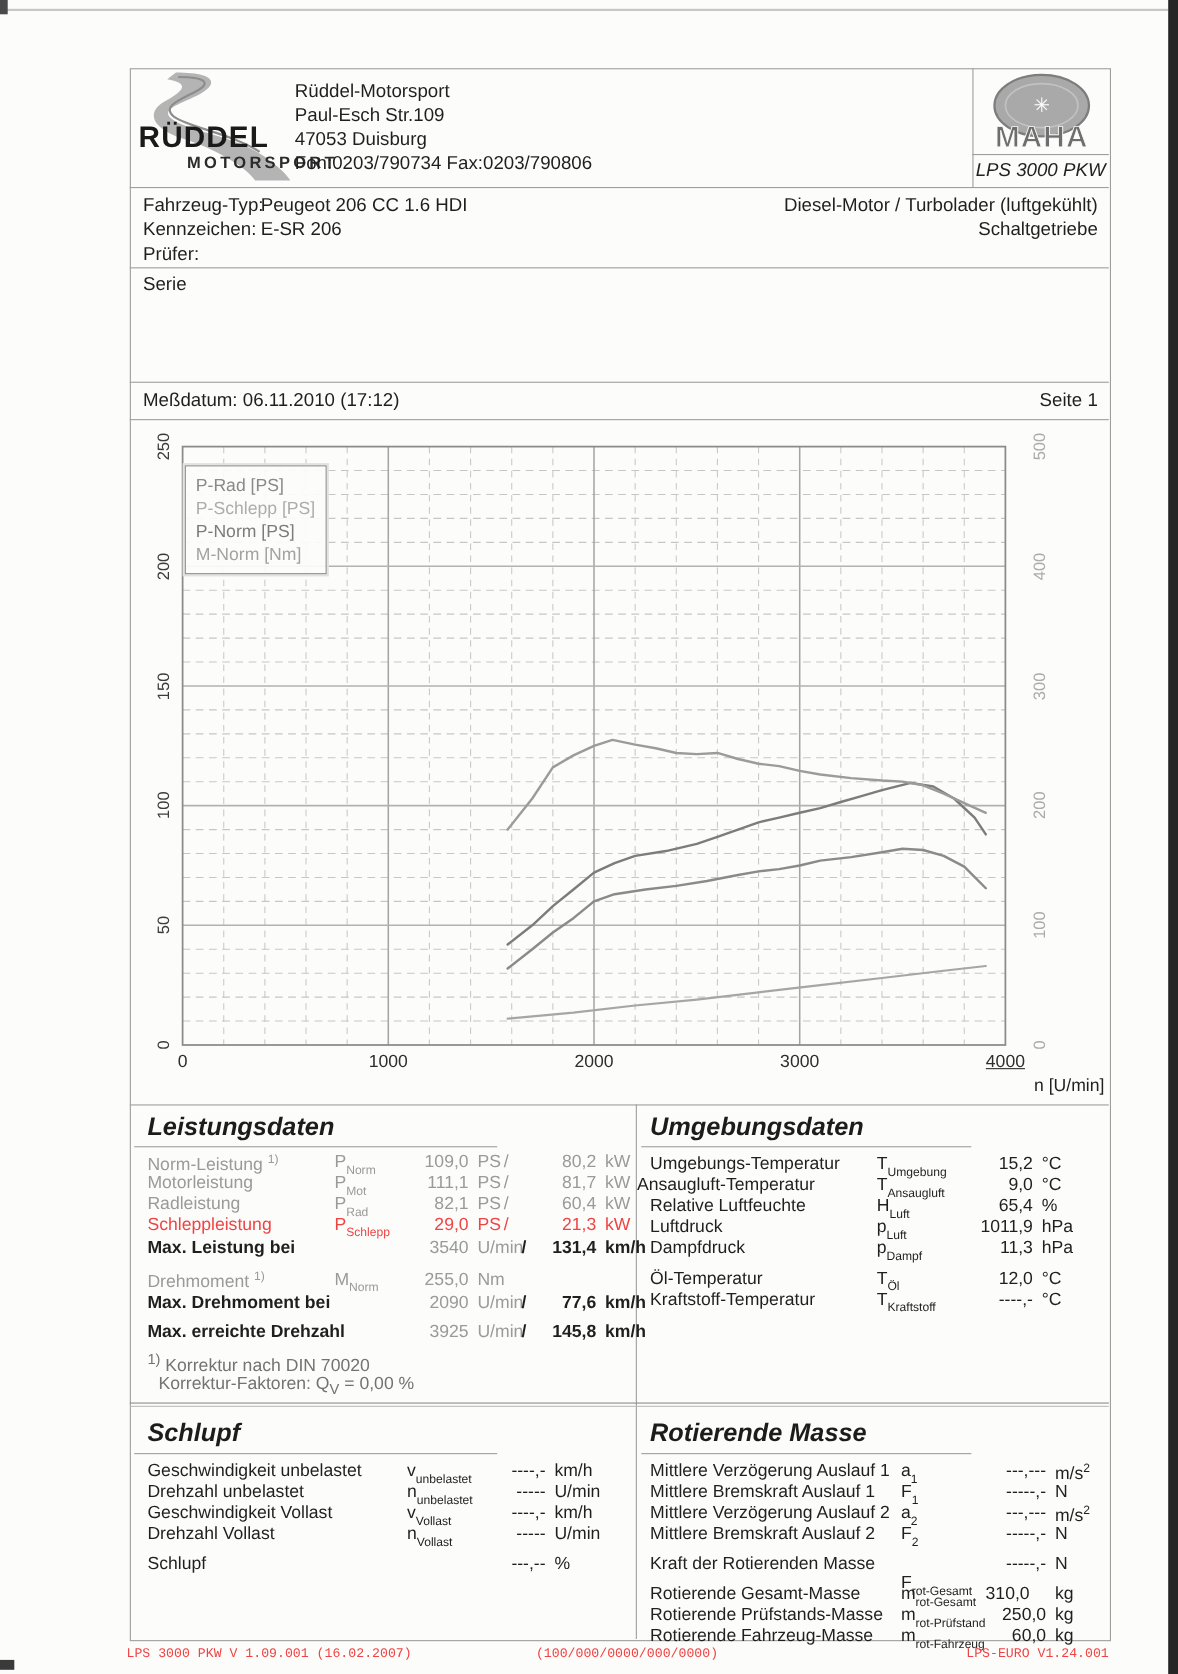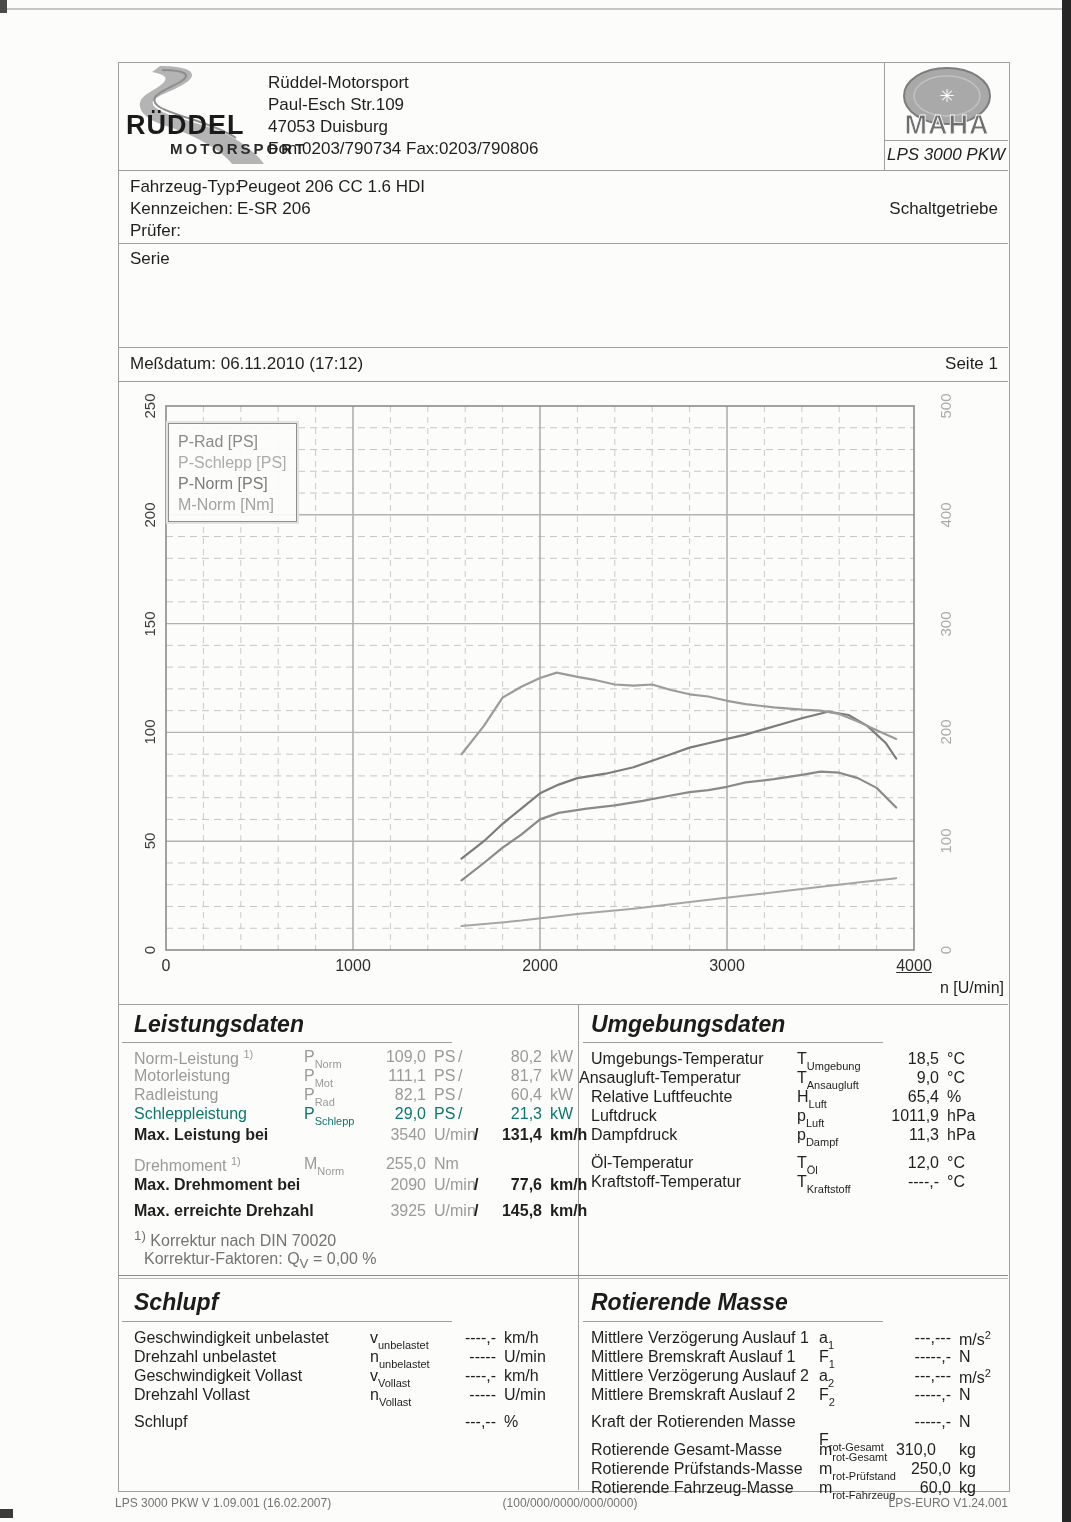--- a/index.html
+++ b/index.html
@@ -43,24 +43,24 @@
   .sec-head{font-size:23px;font-style:italic;font-weight:bold;color:#1c1c1c;}
   .sec-underline{position:absolute;height:1px;background:#9e9e9e;}
   .drow{position:absolute;font-size:16px;white-space:nowrap;}
   .drow sub{font-size:11px;position:relative;top:2px;}
   .drow sup{font-size:11px;}
   .c-label{position:absolute;left:0;}
   .c-sym{position:absolute;}
   .c-v{position:absolute;text-align:right;}
   .c-u{position:absolute;}
   .gray,.gray span,.gray sub,.gray sup{color:#9a9a9a;}
-  .gray2,.gray2 span,.gray2 sub,.gray2 sup{color:#0f766e;}
+  .gray2,.gray2 span,.gray2 sub,.gray2 sup{color:#ef4444;}
   .mixed .cv1,.mixed .cu1{color:#9a9a9a;}
   .fnote{position:absolute;font-size:16px;color:#737373;white-space:nowrap;}
-  .footer{position:absolute;top:1496px;font-size:12px;color:#737373;}
+  .footer{position:absolute;top:1496px;font-size:12px;color:#ef4444;font-family:Liberation Mono, monospace;}
 </style>
 </head>
 <body>
 
 <div class="page">
   <div class="scan-top"></div>
   <div class="scan-right"></div>
   <div class="scan-tl"></div>
   <div class="scan-bl"></div>
 
@@ -95,20 +95,21 @@
       <text x="57" y="70" text-anchor="middle" font-size="27" font-weight="bold" fill="#6e6e6e" stroke="#fcfcfb" stroke-width="0.8" font-family="Liberation Sans, sans-serif" letter-spacing="1">MAHA</text>
     </svg>
   </div>
   <div class="abs maha-lps" style="left:884px;top:145px;width:124px;">LPS 3000 PKW</div>
 
   <div class="abs veh-label" style="left:130px;top:177px;">Fahrzeug-Typ:</div>
   <div class="abs veh-label" style="left:237px;top:177px;">Peugeot 206 CC 1.6 HDI</div>
   <div class="abs veh-label" style="left:130px;top:199px;">Kennzeichen:</div>
   <div class="abs veh-label" style="left:237px;top:199px;">E-SR 206</div>
   <div class="abs veh-label" style="left:130px;top:221px;">Prüfer:</div>
+  <div class="abs veh-right" style="left:600px;top:177px;width:398px;">Diesel-Motor / Turbolader (luftgekühlt)</div>
   <div class="abs veh-right" style="left:600px;top:199px;width:398px;">Schaltgetriebe</div>
 
   <div class="hline" style="left:118px;top:243px;width:890px;"></div>
   <div class="abs veh-label" style="left:130px;top:249px;">Serie</div>
 
   <div class="hline" style="left:118px;top:347px;width:890px;"></div>
   <div class="abs mess" style="left:130px;top:354px;">Meßdatum: 06.11.2010 (17:12)</div>
   <div class="abs mess" style="left:858px;top:354px;width:140px;text-align:right;">Seite 1</div>
   <div class="hline" style="left:118px;top:381px;width:890px;"></div>
 
@@ -281,21 +282,21 @@
         <span>%</span>
       </div>
     </div>
 
     <div class="cell" style="left:461px;top:0;width:429px;height:271px;">
       <div class="sec-head abs" style="left:12px;top:7px;">Umgebungsdaten</div>
       <div class="sec-underline" style="left:4px;top:38px;width:300px;"></div>
       <div class="drow" style="top:46px;">
         <span class="c-label" style="left:12px;">Umgebungs-Temperatur</span>
         <span class="c-sym" style="left:218px;"><span>T</span><sub>Umgebung</sub></span>
-        <span class="c-v" style="left:300px;width:60px;">18,5</span>
+        <span class="c-v" style="left:300px;width:60px;">15,2</span>
         <span class="c-u" style="left:368px;">°C</span>
       </div>
       <div class="drow" style="top:65px;">
         <span class="c-label" style="left:0;">Ansaugluft-Temperatur</span>
         <span class="c-sym" style="left:218px;"><span>T</span><sub>Ansaugluft</sub></span>
         <span class="c-v" style="left:300px;width:60px;">9,0</span>
         <span class="c-u" style="left:368px;">°C</span>
       </div>
       <div class="drow" style="top:84px;">
         <span class="c-label" style="left:12px;">Relative Luftfeuchte</span>

